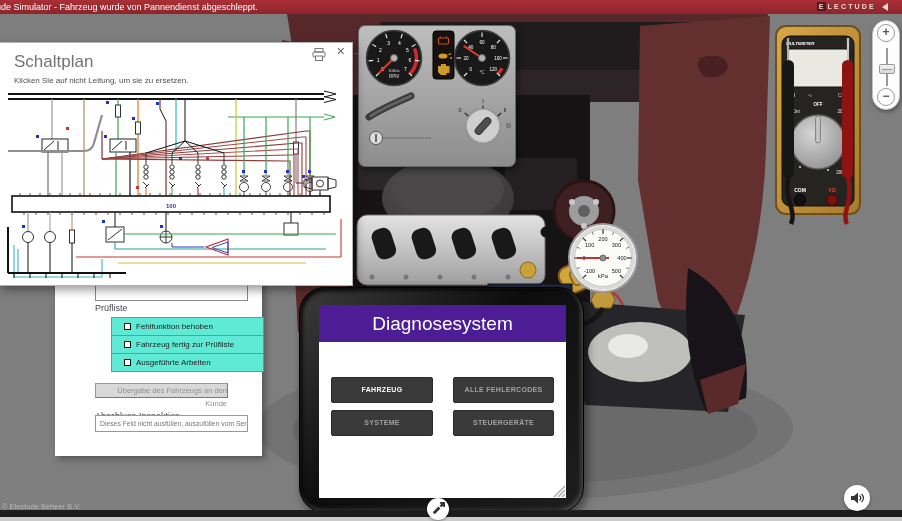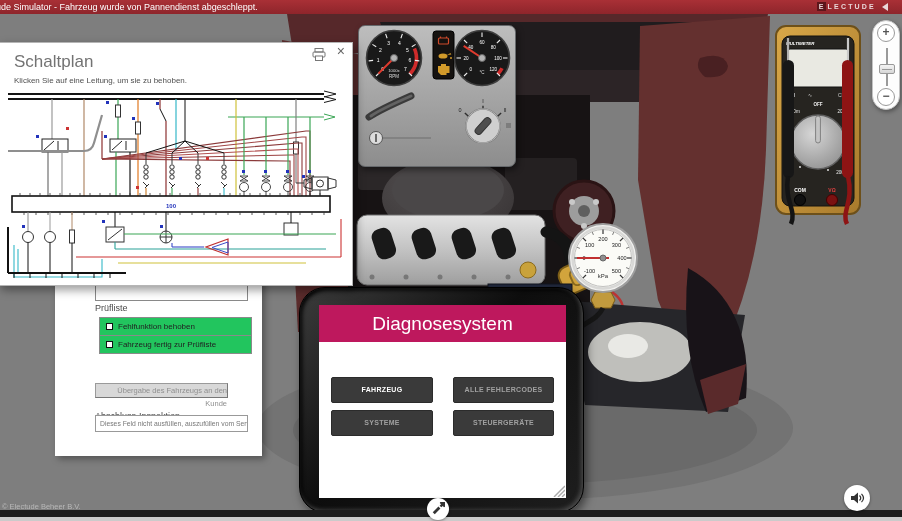--- a/index.html
+++ b/index.html
@@ -20,33 +20,33 @@
   #schaltplan { left:-2px; top:42px; width:355px; height:244px; background:#fff; border:1px solid #b5b5b5; box-shadow:3px 4px 9px rgba(0,0,0,.40); z-index:30; }
   #schaltplan h1 { position:absolute; left:15px; top:9px; font-size:17px; font-weight:400; color:#737373; }
   #schaltplan .sub { position:absolute; left:15px; top:33px; font-size:8px; color:#4f4f4f; }
   #sp-close { position:absolute; right:7px; top:1px; font-size:14px; color:#666; cursor:pointer; line-height:14px; }
   #sp-print { position:absolute; right:26px; top:5px; }
 
   
   #panel { left:55px; top:255px; width:207px; height:201px; background:#fff; box-shadow:3px 3px 7px rgba(0,0,0,.35); z-index:20; }
   #panel .notebox { position:absolute; left:40px; top:13px; width:153px; height:33px; border:1px solid #8a8a8a; background:#fff; }
   #panel .lbl { position:absolute; left:40px; font-size:9px; color:#4a4a4a;text-align:right; }
-  .chkrow { position:absolute; left:44px; width:153px; height:19px; border:1px solid #8a8a8a; background:#22c55e; display:flex; align-items:center; padding-left:6px; gap:5px; }
+  .chkrow { position:absolute; left:56px; width:153px; height:19px; border:1px solid #8a8a8a; background:#5eead4; display:flex; align-items:center; padding-left:12px; gap:5px; }
   .chkbox { width:7px; height:7px; border:1.2px solid #111; background:#fff; flex:none; }
   .chkrow span { font-size:8px; color:#222; }
   #handover { position:absolute; left:40px; top:128px; width:133px; height:15px; background:#d8d8d8; border:1px solid #9a9a9a; border-right-color:#777; border-bottom-color:#777; font-size:7.5px; color:#8f8f8f; text-align:right; line-height:13px; }
   #inspect-input { position:absolute; left:40px; top:160px; width:153px; height:17px; border:1px solid #999; background:#fff; font-size:6.8px; color:#777; line-height:15px; padding-left:4px; white-space:nowrap; overflow:hidden; }
 
   
   #cluster { left:358px; top:25px; width:158px; height:142px; background:linear-gradient(#bdbdbd,#8d8d8d); border:1px solid #66696c; border-radius:7px; box-shadow:2px 3px 6px rgba(0,0,0,.45); z-index:10; }
 
   
   #tablet { left:299px; top:287px; width:285px; height:226px; background:linear-gradient(135deg,#3c3c3c,#0d0d0d 45%,#1e1e1e); border-radius:26px; border:1px solid #000; box-shadow:inset -2px -2px 4px #4a4a4a, inset 2px 2px 4px #000, 3px 4px 10px rgba(0,0,0,.5); z-index:25; }
   #tab-screen { position:absolute; left:19px; top:17px; width:247px; height:193px; background:#fff; overflow:hidden; }
-  #tab-header { position:absolute; left:0; top:0; width:247px; height:37px; background:#be185d; color:#fff; font-size:19px; text-align:center; line-height:37px; font-weight:400; }
+  #tab-header { position:absolute; left:0; top:0; width:247px; height:37px; background:#4c1d95; color:#fff; font-size:19px; text-align:center; line-height:37px; font-weight:400; }
   #tab-prompt { position:absolute; left:10px; top:46px; width:227px; height:19px; background:#f0f0f0; color:#1f1f1f; font-size:9.5px; text-align:center; line-height:19px; letter-spacing:.4px; }
   .tab-btn { position:absolute; width:102px; height:26px; background:#3a3a3a; border:1px solid #2b2b2b; border-radius:2px; font-size:7px; font-weight:bold; letter-spacing:.3px; color:#a0a0a0; text-align:center; line-height:24px; }
   .tab-btn.active { color:#fff; }
 
   
   #copyright { left:2px; top:502px; font-size:7.5px; color:#b8b8b8; z-index:45; }
   #footbar { left:0; top:510px; width:902px; height:7px; background:#1d1d1d; z-index:44; }
   #footstrip { left:0; top:517px; width:902px; height:4px; background:#cbcbcb; z-index:44; }
   .roundbtn { border-radius:50%; background:#fff; box-shadow:0 1px 3px rgba(0,0,0,.4); z-index:46; display:flex; align-items:center; justify-content:center; }
   #wrench-btn { left:427px; top:498px; width:22px; height:22px; }
@@ -339,28 +339,32 @@
   <div class="notebox"></div>
   <div class="lbl" style="top:48px">Prüfliste</div>
   <div class="chkrow" style="top:62px">
     <span class="chkbox"></span>
     <span>Fehlfunktion behoben</span>
   </div>
   <div class="chkrow" style="top:80px">
     <span class="chkbox"></span>
     <span>Fahrzeug fertig zur Prüfliste</span>
   </div>
+  <div class="chkrow" style="top:98px">
+    <span class="chkbox"></span>
+    <span>Ausgeführte Arbeiten</span>
+  </div>
   <div id="handover">Übergabe des Fahrzeugs an den Kunde</div>
   <div class="lbl" style="top:156px">Abschluss-Inspektion</div>
   <div id="inspect-input">Dieses Feld nicht ausfüllen, auszufüllen vom Serviceleiter</div>
 </div>
 
 <div id="schaltplan" class="abs">
   <h1>Schaltplan</h1>
-  <div class="sub">Klicken Sie auf eine Leitung, um sie zu behoben.</div>
+  <div class="sub">Klicken Sie auf nicht Leitung, um sie zu ersetzen.</div>
   <svg id="sp-print" width="14" height="13" viewBox="0 0 14 13">
     <rect x="3" y="0.5" width="8" height="3.5" fill="none" stroke="#777"></rect>
     <rect x="1" y="4" width="12" height="5" rx="1" fill="none" stroke="#777"></rect>
     <rect x="3.5" y="8" width="7" height="4.5" fill="#fff" stroke="#777"></rect>
   </svg>
   <div id="sp-close">×</div>
 
   <svg class="abs" style="left:7px;top:44px" width="340" height="196" viewBox="0 0 340 196" fill="none">
 
     <line x1="2" y1="7" x2="318" y2="7" stroke="#151515" stroke-width="1.8"></line>

